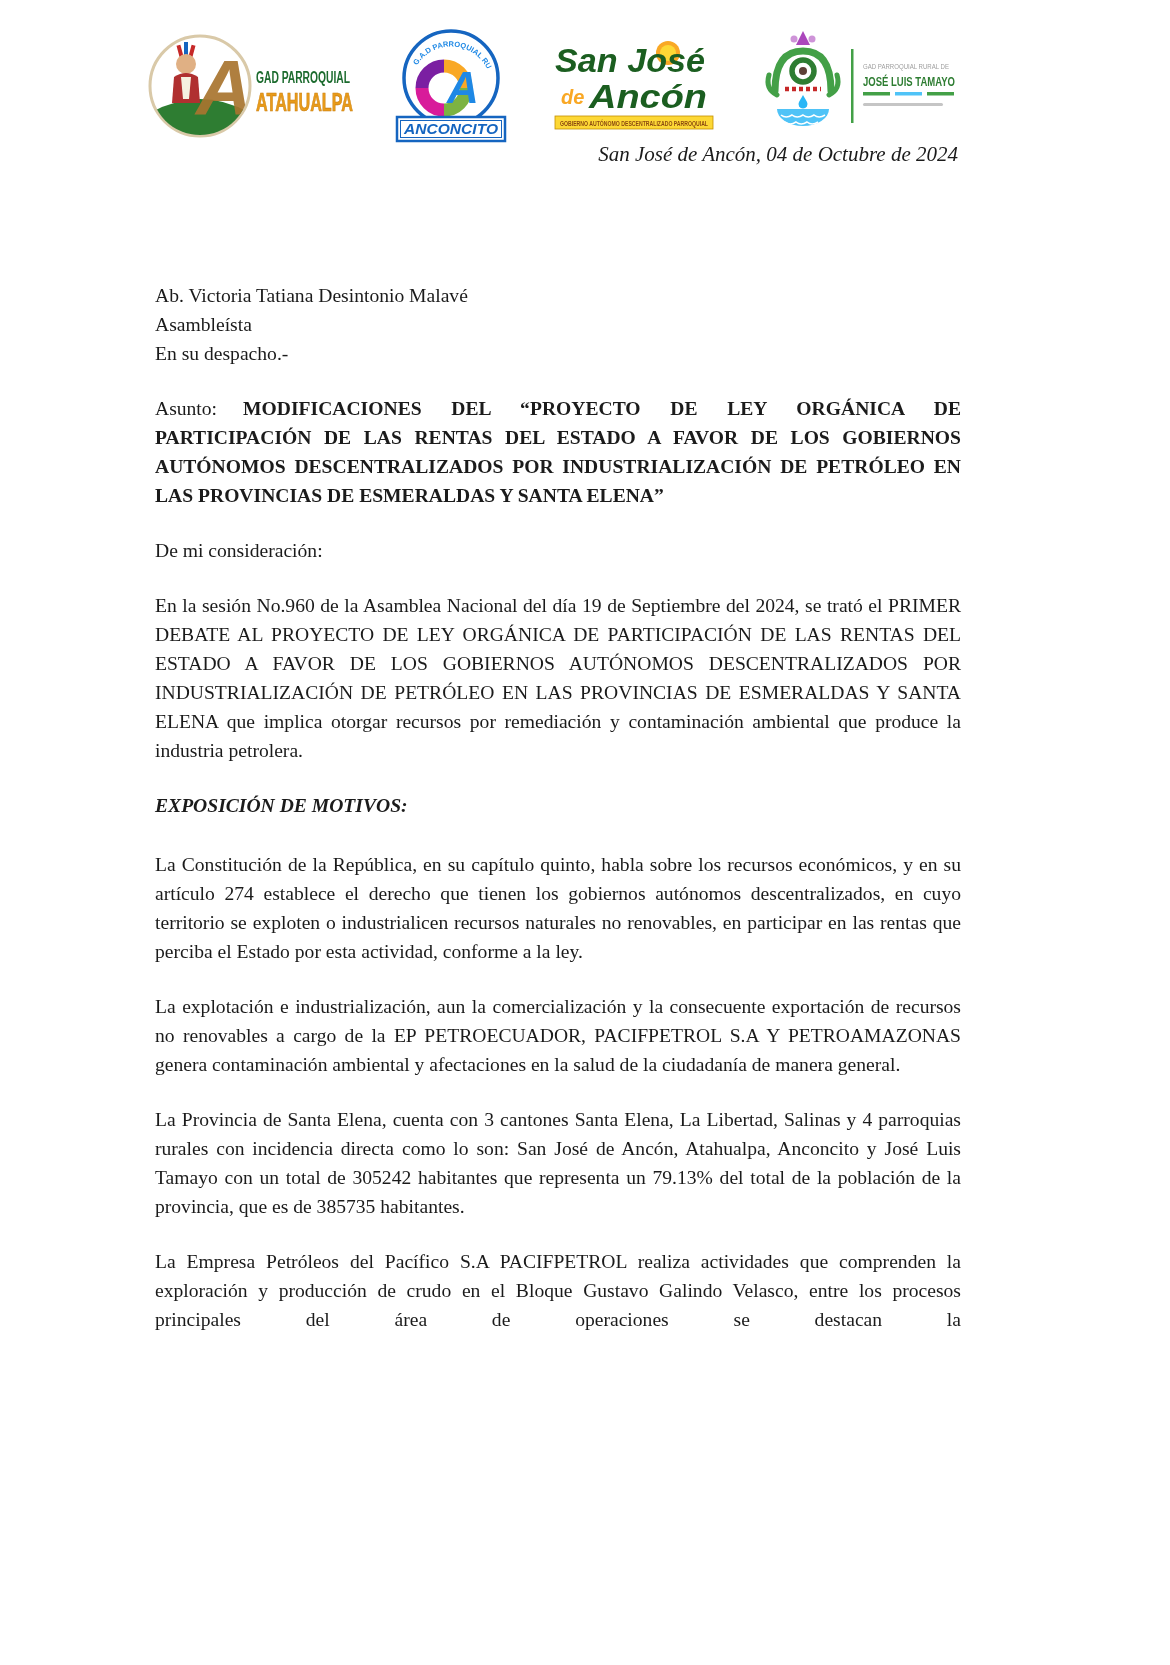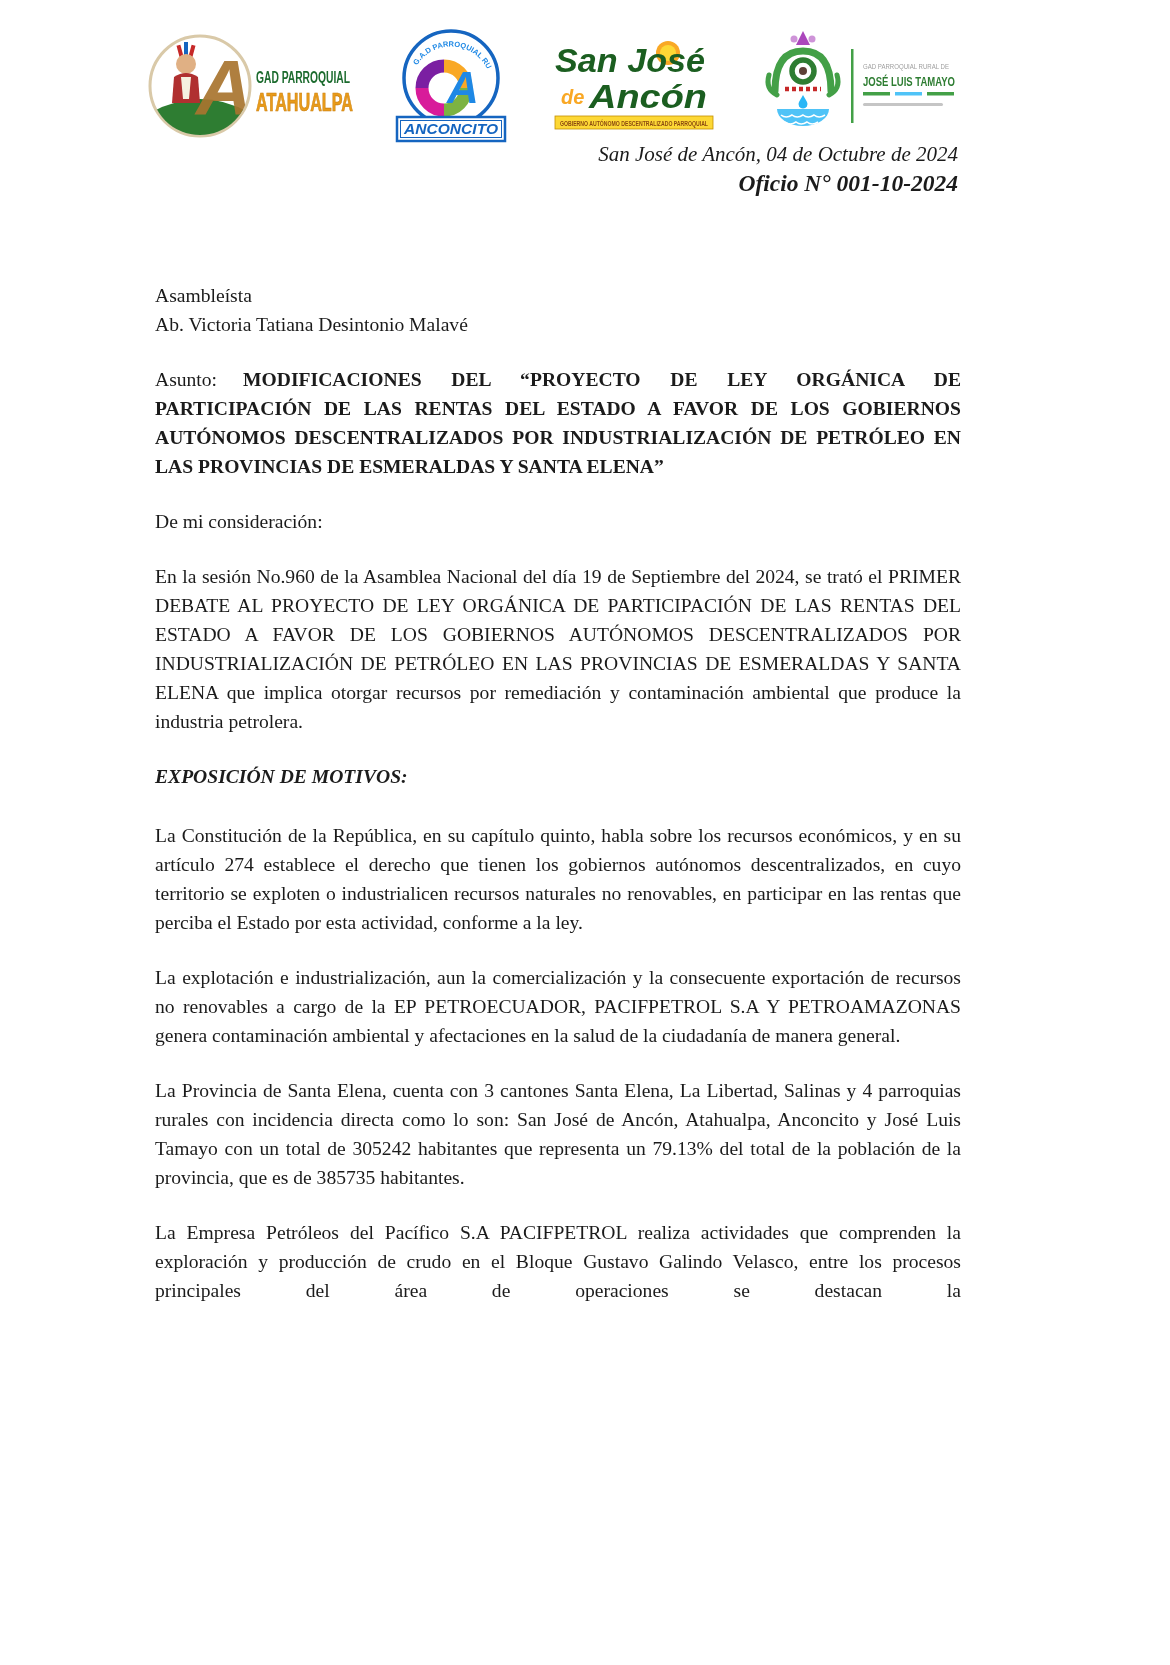--- a/index.html
+++ b/index.html
@@ -120,28 +120,28 @@
         <rect x="108" y="63" width="27" height="3.5" fill="#43a047"></rect>
         <rect x="140" y="63" width="27" height="3.5" fill="#4fc3f7"></rect>
         <rect x="172" y="63" width="27" height="3.5" fill="#43a047"></rect>
       </g>
       <rect x="108" y="74" width="80" height="3" rx="1.5" fill="#c5c5c5"></rect>
     </svg>
   </div>
 
   <div class="date-block">
     <div class="date-line">San José de Ancón, 04 de Octubre de 2024</div>
-    <div class="oficio-line">Oficio N° 001-10-2024</div>
   </div>
 
   <div class="content">
 
     <div class="recipient">
+      <p>Ab. Victoria Tatiana Desintonio Malavé</p>
       <p>Asambleísta</p>
-      <p>Ab. Victoria Tatiana Desintonio Malavé</p>
+      <p>En su despacho.-</p>
     </div>
 
     <p>
       <span class="subject-label">Asunto:</span><span class="b">MODIFICACIONES DEL “PROYECTO DE LEY ORGÁNICA DE PARTICIPACIÓN DE LAS RENTAS DEL ESTADO A FAVOR DE LOS GOBIERNOS AUTÓNOMOS DESCENTRALIZADOS POR INDUSTRIALIZACIÓN DE PETRÓLEO EN LAS PROVINCIAS DE ESMERALDAS Y SANTA ELENA”</span>
     </p>
 
     <p class="salutation">De mi consideración:</p>
 
     <p>En la sesión No.960 de la Asamblea Nacional del día 19 de Septiembre del 2024, se trató el PRIMER DEBATE AL PROYECTO DE LEY ORGÁNICA DE PARTICIPACIÓN DE LAS RENTAS DEL ESTADO A FAVOR DE LOS GOBIERNOS AUTÓNOMOS DESCENTRALIZADOS POR INDUSTRIALIZACIÓN DE PETRÓLEO EN LAS PROVINCIAS DE ESMERALDAS Y SANTA ELENA que implica otorgar recursos por remediación y contaminación ambiental que produce la industria petrolera.</p>
 

